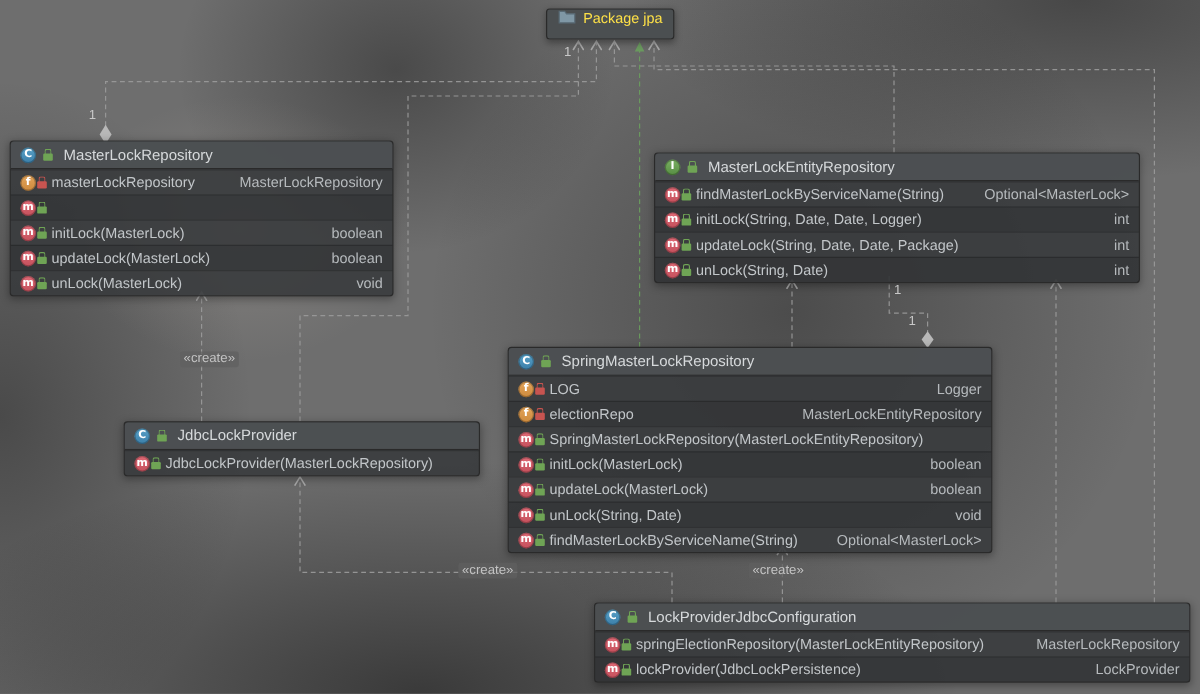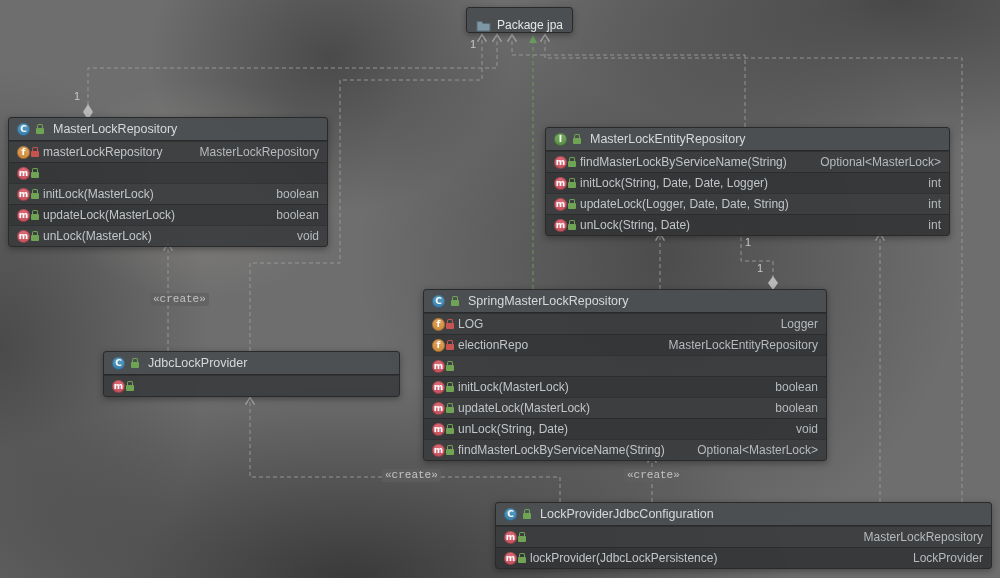--- a/index.html
+++ b/index.html
@@ -58,30 +58,30 @@
 
   
   .n0{left:8px;  top:117px;width:318px;}
   .n1{left:545px;top:127px;width:403px;}
   .n2{left:423px;top:289px;width:402px;}
   .n3{left:103px;top:351px;width:295px;}
   .n4{left:495px;top:502px;width:495px;}
 
   
   .pkg{
-    position:absolute;left:466px;top:7px;height:24px;
-    display:flex;align-items:flex-end;gap:6px;padding:0 9px;
+    position:absolute;left:455px;top:7px;height:24px;
+    display:flex;align-items:flex-start;gap:6px;padding:0 9px;
     background:rgba(74,78,80,.95);border:1px solid #2a2a2a;border-radius:3px;
-    font-size:12px;color:#e5e5e5;box-shadow:0 2px 6px rgba(0,0,0,.35);
+    font-size:12px;color:#fde047;box-shadow:0 2px 6px rgba(0,0,0,.35);
   }
 
   
   .elabel{
     position:absolute;font-size:11px;color:#c3c3c3;
-    background:rgba(95,95,95,.72);border-radius:2px;padding:0 3px;line-height:13px;font-family:Liberation Mono, monospace;
+    background:rgba(95,95,95,.72);border-radius:2px;padding:0 3px;line-height:13px;
   }
   .mult{position:absolute;font-size:11px;color:#cscsc;color:#c8c8c8;line-height:12px;}
 </style>
 </head>
 <body>
 
 <div class="canvas">
 
   <svg class="edges" width="1000" height="578">
     <defs>
@@ -172,21 +172,21 @@
         </div>
         <div class="row">
           <span class="icn method">m</span>
           <span class="vis public"></span>
           <span class="mname">initLock(String, Date, Date, Logger)</span>
           <span class="mtype">int</span>
         </div>
         <div class="row">
           <span class="icn method">m</span>
           <span class="vis public"></span>
-          <span class="mname">updateLock(Logger, Date, Date, String)</span>
+          <span class="mname">updateLock(String, Date, Date, Package)</span>
           <span class="mtype">int</span>
         </div>
         <div class="row">
           <span class="icn method">m</span>
           <span class="vis public"></span>
           <span class="mname">unLock(String, Date)</span>
           <span class="mtype">int</span>
         </div>
       </div>
   </div>
@@ -206,20 +206,21 @@
         </div>
         <div class="row">
           <span class="icn field">f</span>
           <span class="vis private"></span>
           <span class="mname">electionRepo</span>
           <span class="mtype">MasterLockEntityRepository</span>
         </div>
         <div class="row">
           <span class="icn constructor">m</span>
           <span class="vis public"></span>
+          <span class="mname">SpringMasterLockRepository(MasterLockEntityRepository)</span>
           <span class="mtype"></span>
         </div>
         <div class="row">
           <span class="icn method">m</span>
           <span class="vis public"></span>
           <span class="mname">initLock(MasterLock)</span>
           <span class="mtype">boolean</span>
         </div>
         <div class="row">
           <span class="icn method">m</span>
@@ -245,35 +246,37 @@
   <div class="node n3">
     <div class="node-header">
       <span class="icn class">C</span>
       <span class="vis public"></span>
       <span>JdbcLockProvider</span>
     </div>
     <div class="rows">
         <div class="row">
           <span class="icn constructor">m</span>
           <span class="vis public"></span>
+          <span class="mname">JdbcLockProvider(MasterLockRepository)</span>
           <span class="mtype"></span>
         </div>
       </div>
   </div>
 
   <div class="node n4">
     <div class="node-header">
       <span class="icn class">C</span>
       <span class="vis public"></span>
       <span>LockProviderJdbcConfiguration</span>
     </div>
     <div class="rows">
         <div class="row">
           <span class="icn method">m</span>
           <span class="vis public"></span>
+          <span class="mname">springElectionRepository(MasterLockEntityRepository)</span>
           <span class="mtype">MasterLockRepository</span>
         </div>
         <div class="row">
           <span class="icn method">m</span>
           <span class="vis public"></span>
           <span class="mname">lockProvider(JdbcLockPersistence)</span>
           <span class="mtype">LockProvider</span>
         </div>
       </div>
   </div>

